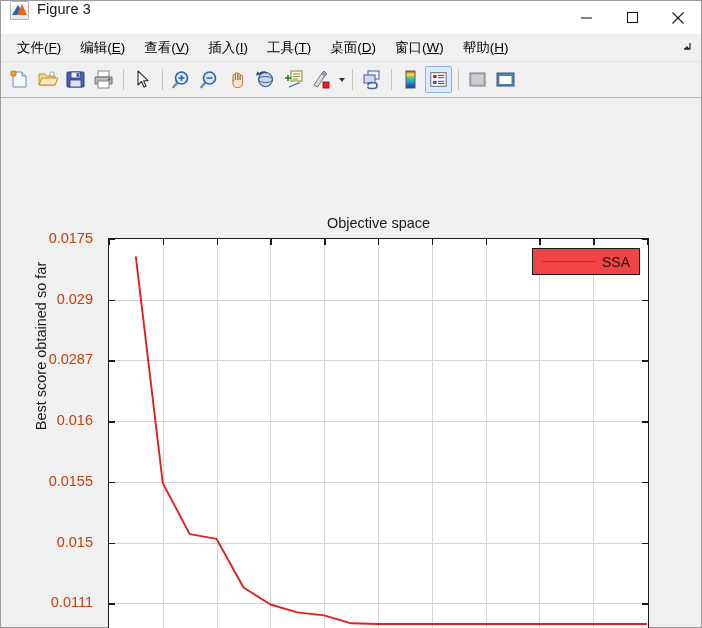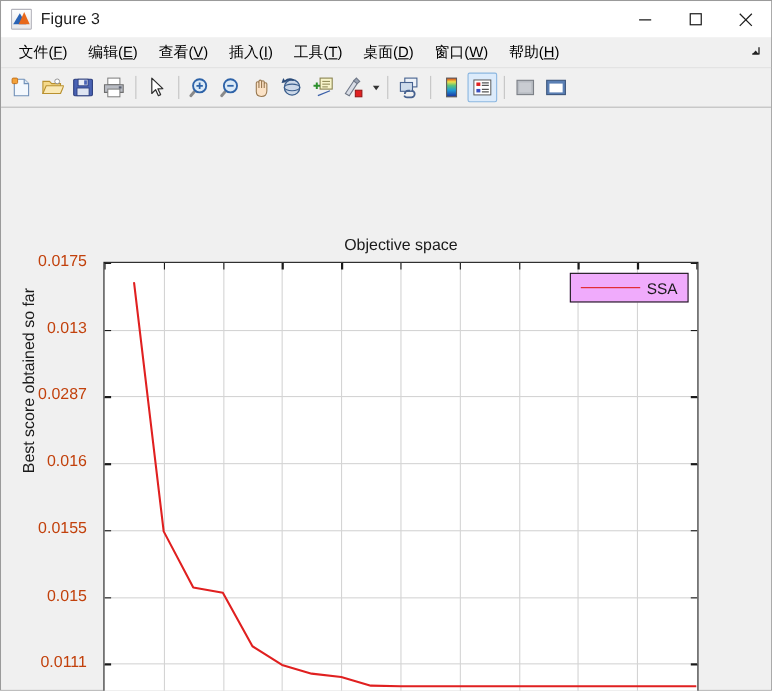--- a/index.html
+++ b/index.html
@@ -13,21 +13,21 @@
     width:702px;height:628px;
     box-sizing:border-box;
     border:1px solid #9a9a9a;
     background:#f0f0f0;
     display:flex;flex-direction:column;
     position:relative;
   }
   
   .titlebar{
     height:33px;background:#ffffff;
-    display:flex;align-items:center;
+    display:flex;
     flex:none;
   }
   .app-icon{
     width:17px;height:17px;margin-left:9px;margin-right:8px;
     background:linear-gradient(#fefefe,#e8e8ea);
     border:1px solid #b5b5bd;border-radius:1px;
     position:relative;overflow:hidden;flex:none;
   }
   .app-icon:before{
     content:"";position:absolute;left:1px;top:3px;
@@ -92,21 +92,21 @@
     width:11px;height:27px;display:flex;align-items:center;justify-content:center;
     flex:none;
   }
   .tb-caret:after{
     content:"";width:0;height:0;
     border-left:3.5px solid transparent;border-right:3.5px solid transparent;
     border-top:4px solid #333;
   }
   
   .figure{
-    flex:1;background:#f0f0f0;position:relative;
+    flex:1;background:#f0f0f0;position:relative;margin-left:14px;
   }
   .plotbox{
     position:absolute;
     left:93px;top:140px;width:541px;height:428px;
     background:#ffffff;
     border:1.4px solid #1a1a1a;
     box-sizing:border-box;
   }
   .grid-h,.grid-v{position:absolute;background:#d4d4d4;}
   .grid-h{left:0;width:100%;height:1px;}
@@ -130,21 +130,21 @@
     position:absolute;left:93px;top:117px;width:541px;
     text-align:center;font-size:14.5px;color:#1a1a1a;
   }
   .yaxis-title{
     position:absolute;left:-104px;top:240px;width:260px;
     text-align:center;font-size:14.5px;color:#1a1a1a;
     transform:rotate(-90deg);
   }
   .legend{
     position:absolute;right:8px;top:9px;
-    background:#f0abfc;border:1.2px solid #1a1a1a;
+    background:#ef4444;border:1.2px solid #1a1a1a;
     display:flex;align-items:center;
     padding:5px 9px;box-sizing:border-box;
     height:27px;
   }
   .legend-line{
     width:54px;height:0;border-top:1.6px solid #e02020;
     margin-right:6px;flex:none;
   }
   .legend-text{font-size:14px;color:#1a1a1a;}
   .statusbar{
@@ -358,21 +358,21 @@
     <div class="plot-title">Objective space</div>
 
     <div class="yaxis-title">Best score obtained so far</div>
 
     <div class="ylabels">
         <div class="ylab" style="top: 364.286px;">0.0111</div>
         <div class="ylab" style="top: 303.571px;">0.015</div>
         <div class="ylab" style="top: 242.857px;">0.0155</div>
         <div class="ylab" style="top: 182.143px;">0.016</div>
         <div class="ylab" style="top: 121.429px;">0.0287</div>
-        <div class="ylab" style="top: 60.7143px;">0.013</div>
+        <div class="ylab" style="top: 60.7143px;">0.029</div>
         <div class="ylab" style="top: 0px;">0.0175</div>
       </div>
     <div class="xlabels"></div>
 
     <div class="plotbox">
       <div id="gridlayer">
           <div class="grid-h" style="top: 364.286px;"></div>
           <div class="tick-y inner" style="top: 364.286px;"></div>
           <div class="tick-y inner" style="top: 364.286px; left: auto; right: 0px;"></div>
           <div class="grid-h" style="top: 303.571px;"></div>

